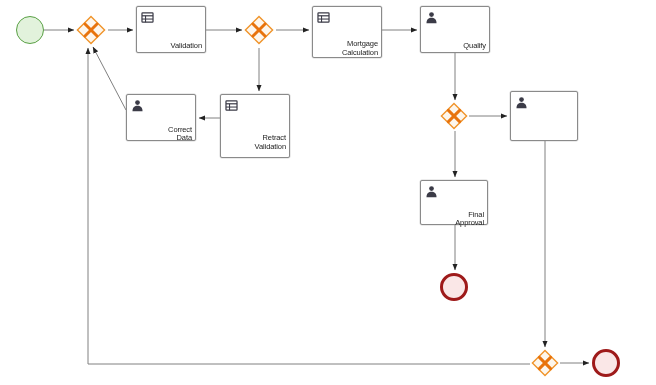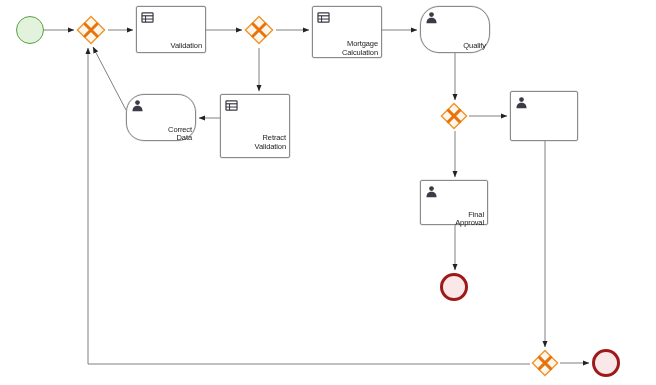--- a/index.html
+++ b/index.html
@@ -145,38 +145,38 @@
       <div class="node task" style="left: 312px; top: 6px; width: 70px; height: 52px; background: rgb(255, 255, 255); border-color: rgb(138, 138, 138);">
         <span class="task-icon"><svg viewBox="0 0 16 16" width="13" height="13">
             <rect x="1.2" y="2.2" width="13.6" height="11.6" rx="0.8" fill="none" stroke="#3b3b47" stroke-width="1.5"></rect>
             <line x1="1.2" y1="5.9" x2="14.8" y2="5.9" stroke="#3b3b47" stroke-width="1.5"></line>
             <line x1="1.2" y1="9.9" x2="14.8" y2="9.9" stroke="#3b3b47" stroke-width="1.3"></line>
             <line x1="5.6" y1="5.9" x2="5.6" y2="13.8" stroke="#3b3b47" stroke-width="1.3"></line>
           </svg></span>
         <span class="task-label" style="color: rgb(28, 28, 28);">Mortgage
 Calculation</span>
       </div>
-      <div class="node task" style="left: 420px; top: 6px; width: 70px; height: 47px; background: rgb(255, 255, 255); border-color: rgb(138, 138, 138); border-radius: 19px;">
+      <div class="node task" style="left: 420px; top: 6px; width: 70px; height: 47px; background: rgb(255, 255, 255); border-color: rgb(138, 138, 138);">
         <span class="task-icon"><svg viewBox="0 0 16 16" width="13" height="13">
             <circle cx="8" cy="4.4" r="2.9" fill="#3b3b47"></circle>
             <path d="M1.8 15 C1.8 10.6 4.6 8.4 8 8.4 C11.4 8.4 14.2 10.6 14.2 15 Z" fill="#3b3b47"></path>
           </svg></span>
         <span class="task-label" style="color: rgb(28, 28, 28);">Qualify</span>
       </div>
       <div class="node task" style="left: 220px; top: 94px; width: 70px; height: 64px; background: rgb(255, 255, 255); border-color: rgb(138, 138, 138);">
         <span class="task-icon"><svg viewBox="0 0 16 16" width="13" height="13">
             <rect x="1.2" y="2.2" width="13.6" height="11.6" rx="0.8" fill="none" stroke="#3b3b47" stroke-width="1.5"></rect>
             <line x1="1.2" y1="5.9" x2="14.8" y2="5.9" stroke="#3b3b47" stroke-width="1.5"></line>
             <line x1="1.2" y1="9.9" x2="14.8" y2="9.9" stroke="#3b3b47" stroke-width="1.3"></line>
             <line x1="5.6" y1="5.9" x2="5.6" y2="13.8" stroke="#3b3b47" stroke-width="1.3"></line>
           </svg></span>
         <span class="task-label" style="color: rgb(28, 28, 28);">Retract
 Validation</span>
       </div>
-      <div class="node task" style="left: 126px; top: 94px; width: 70px; height: 47px; background: rgb(255, 255, 255); border-color: rgb(138, 138, 138); border-radius: 18px;">
+      <div class="node task" style="left: 126px; top: 94px; width: 70px; height: 47px; background: rgb(255, 255, 255); border-color: rgb(138, 138, 138);">
         <span class="task-icon"><svg viewBox="0 0 16 16" width="13" height="13">
             <circle cx="8" cy="4.4" r="2.9" fill="#3b3b47"></circle>
             <path d="M1.8 15 C1.8 10.6 4.6 8.4 8 8.4 C11.4 8.4 14.2 10.6 14.2 15 Z" fill="#3b3b47"></path>
           </svg></span>
         <span class="task-label" style="color: rgb(28, 28, 28);">Correct
 Data</span>
       </div>
       <div class="node gateway" style="left: 440px; top: 102px; width: 28px; height: 28px;">
         <svg viewBox="0 0 28 28" width="28" height="28">
           <polygon points="14,1.4 26.6,14 14,26.6 1.4,14" fill="#fdf6ec" stroke="#f0942b" stroke-width="1.4"></polygon>

